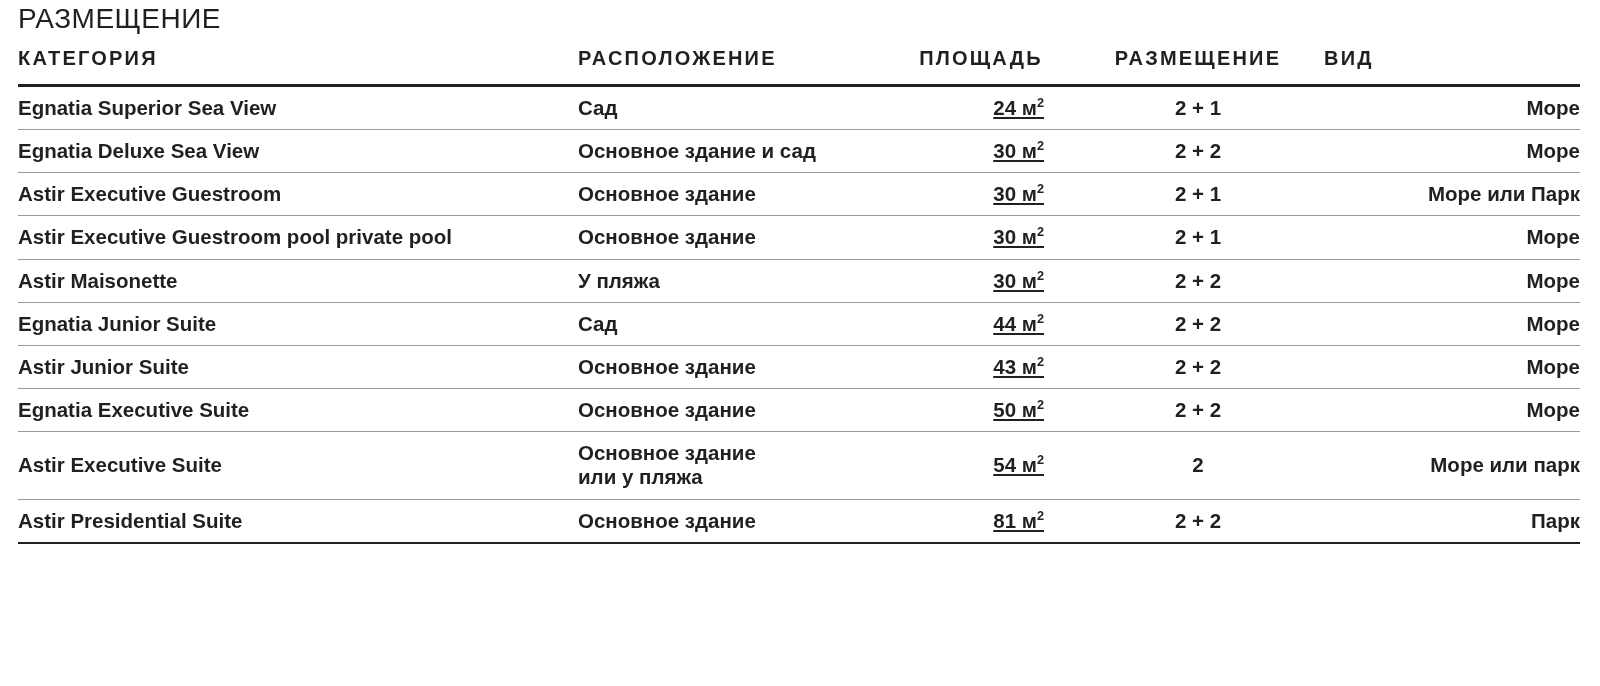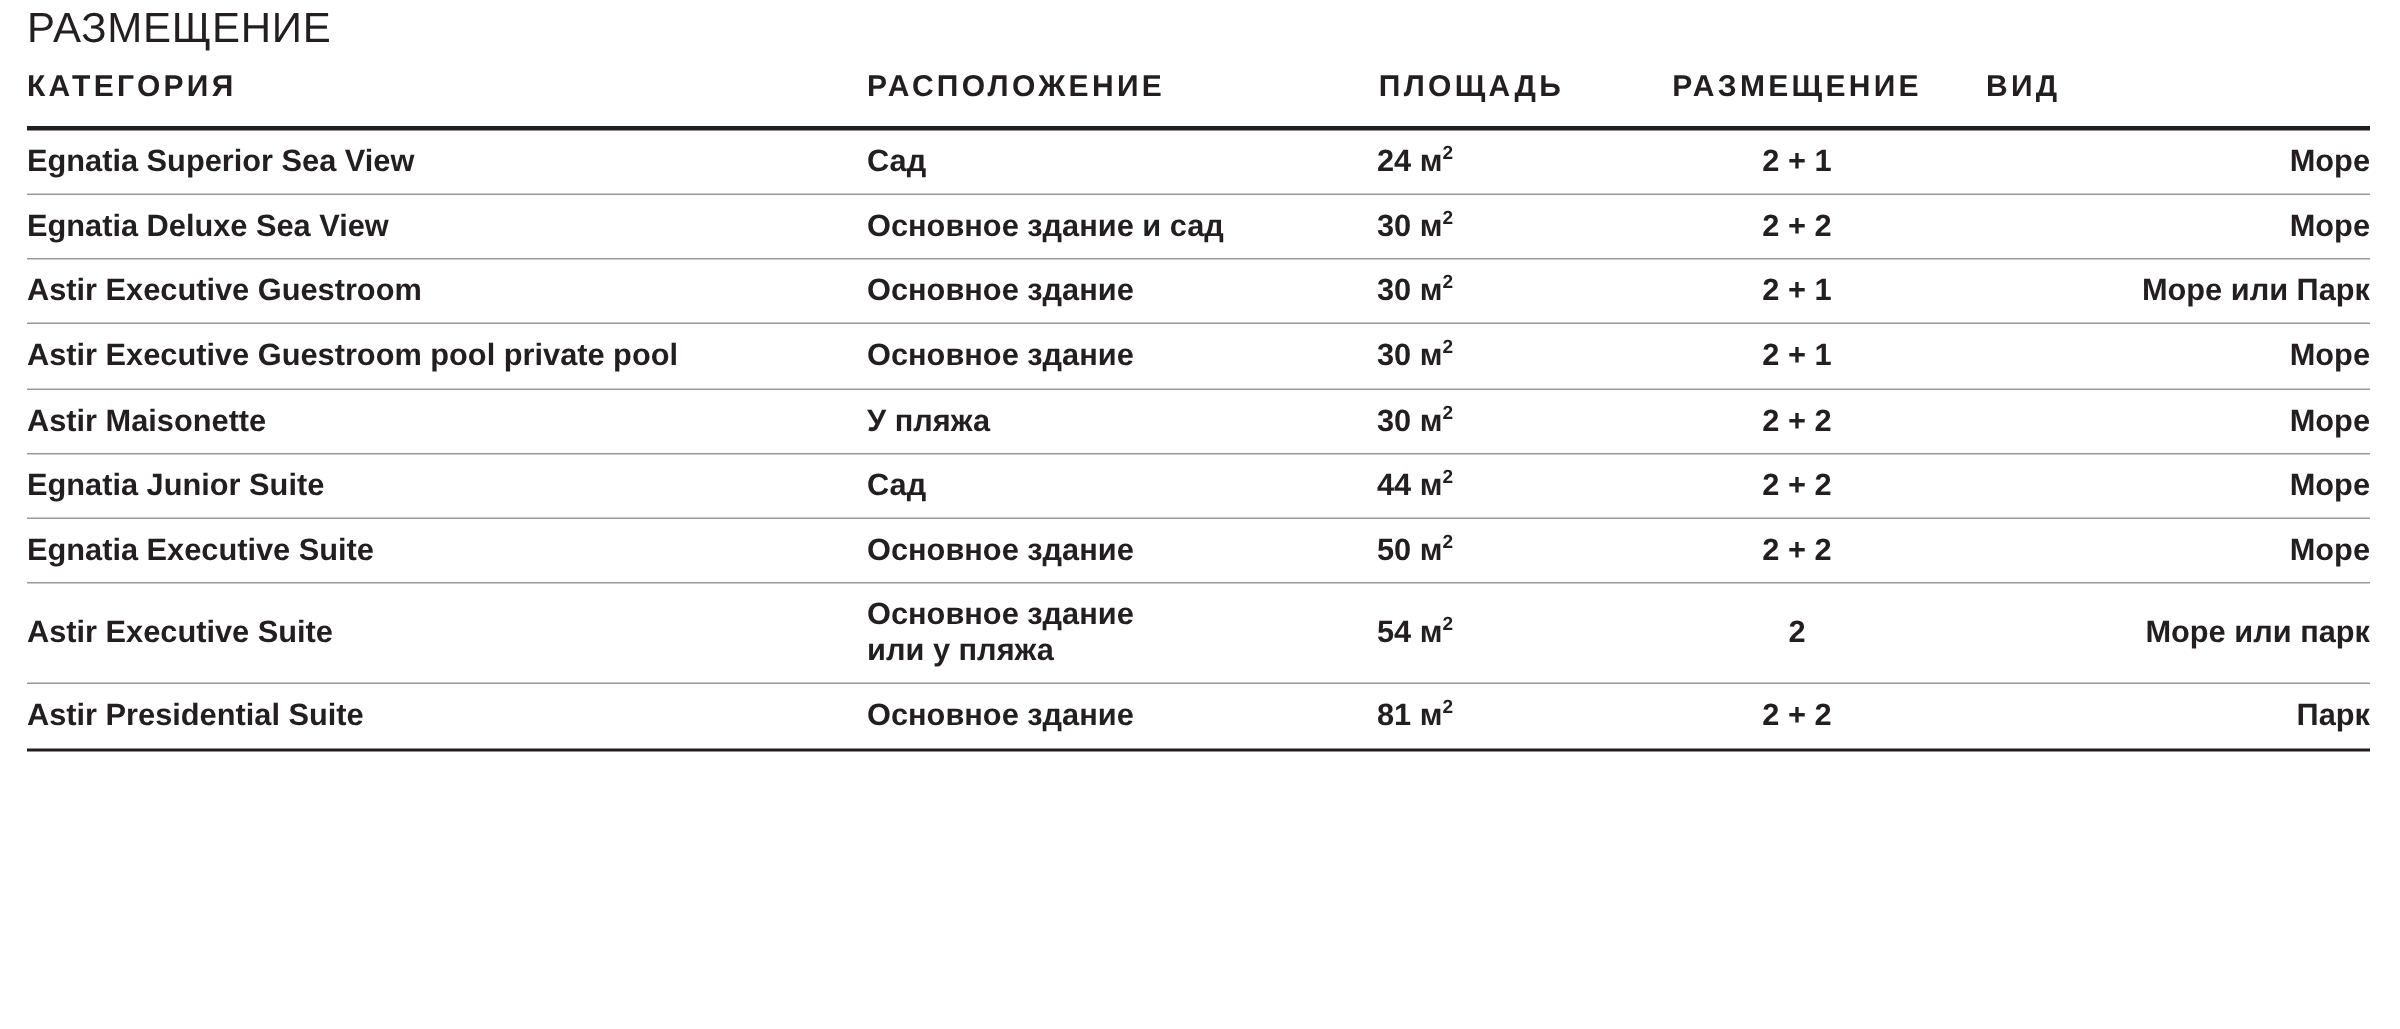--- a/index.html
+++ b/index.html
@@ -74,22 +74,24 @@
     line-height: 1.18;
     border-bottom: 1px solid #9a9a9a;
     margin-top: 36px;
   }
 
   tbody tr:last-child td {
     border-bottom: 2px solid #231f20;
   }
 
   td.td-area {
+    text-align: right;
     padding-right: 34px;
     white-space: nowrap;
+    text-decoration: underline;
   }
   td.td-occupancy {
     text-align: center;
     white-space: nowrap;
   }
   td.td-view {
     text-align: right;
     padding-left: 6px;
   }
   td.td-location {
@@ -166,20 +168,27 @@
           <td class="td-view">Море</td>
         </tr>
         <tr>
           <td class="td-category">Egnatia Junior Suite</td>
           <td class="td-location">Сад</td>
           <td class="td-area"><span>44 м</span><sup class="unit-sup">2</sup></td>
           <td class="td-occupancy">2 + 2</td>
           <td class="td-view">Море</td>
         </tr>
         <tr>
+          <td class="td-category">Astir Junior Suite</td>
+          <td class="td-location">Основное здание</td>
+          <td class="td-area"><span>43 м</span><sup class="unit-sup">2</sup></td>
+          <td class="td-occupancy">2 + 2</td>
+          <td class="td-view">Море</td>
+        </tr>
+        <tr>
           <td class="td-category">Egnatia Executive Suite</td>
           <td class="td-location">Основное здание</td>
           <td class="td-area"><span>50 м</span><sup class="unit-sup">2</sup></td>
           <td class="td-occupancy">2 + 2</td>
           <td class="td-view">Море</td>
         </tr>
         <tr>
           <td class="td-category">Astir Executive Suite</td>
           <td class="td-location">Основное здание
 или у пляжа</td>

